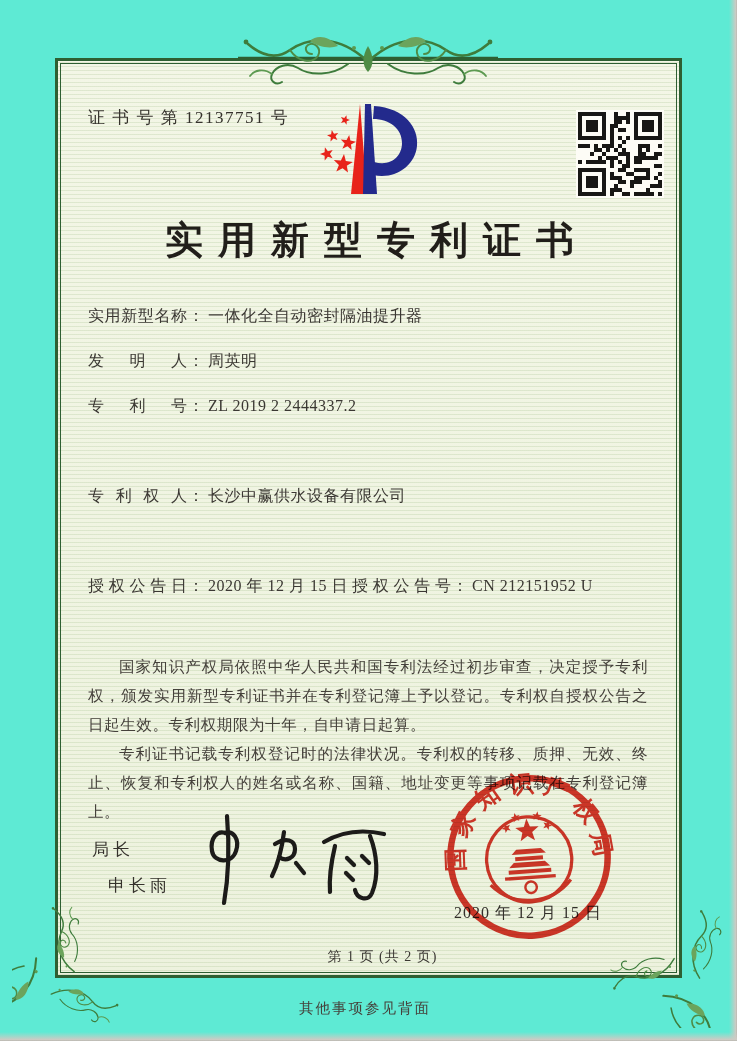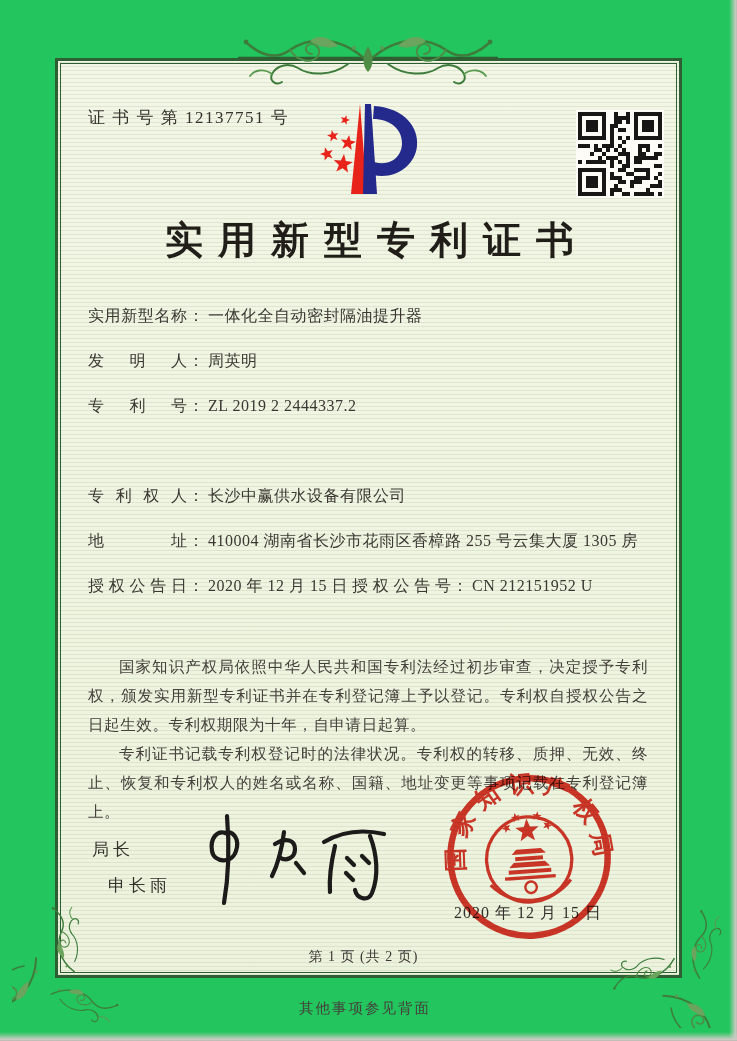--- a/index.html
+++ b/index.html
@@ -1,18 +1,18 @@
 <!DOCTYPE html>
 <html><head>
 <meta charset="utf-8">
 <style>
   html,body{margin:0;padding:0;}
   body{width:737px;height:1041px;background:#fbf8ee;overflow:hidden;
        font-family:"Liberation Serif","DejaVu Serif",serif;color:#3b3833;}
-  .page{position:relative;width:737px;height:1041px;background:#22c55e;}
+  .page{position:relative;width:737px;height:1041px;background:#5eead4;}
   .edge-right{position:absolute;top:0;right:0;width:8px;height:100%;
       background:linear-gradient(to right,rgba(0,0,0,0),#cdcbc4 85%,#b8b6af);}
   .edge-bottom{position:absolute;left:0;bottom:0;width:100%;height:9px;
       background:linear-gradient(to bottom,rgba(0,0,0,0),#cdcbc4 85%,#b8b6af);}
   .frame{position:absolute;left:55px;top:58px;width:621px;height:914px;
       border:3px solid #2e5f32;
       background:
         repeating-linear-gradient(0deg, rgba(120,162,92,.17) 0 1px, rgba(120,162,92,0) 1px 4px),
         linear-gradient(#f3f6e6,#edf2de);}
   .frame::before{content:"";position:absolute;inset:2px;border:1px solid #2e5f32;pointer-events:none;}
@@ -31,21 +31,21 @@
   .body-text{position:absolute;left:88px;top:612px;width:560px;font-size:15.5px;
       line-height:29px;text-align:justify;color:#45413b;letter-spacing:.6px;margin-top:40px;}
   .body-text p{margin:0;text-indent:2em;}
   .signer-title{position:absolute;left:92px;top:838px;font-size:17px;letter-spacing:4px;color:#35322c;}
   .signer-name{position:absolute;left:108px;top:874px;font-size:17px;letter-spacing:4px;color:#35322c;}
   .signature{position:absolute;left:196px;top:806px;width:212px;height:102px;}
   .seal-date{position:absolute;left:430px;top:903px;width:196px;text-align:center;
       font-size:16px;color:#33302b;letter-spacing:1px;}
   .seal{position:absolute;left:443px;top:771px;width:172px;height:172px;
       mix-blend-mode:multiply;opacity:.93;}
-  .page-num{position:absolute;left:53px;top:948px;width:621px;text-align:center;
+  .page-num{position:absolute;left:72px;top:948px;width:621px;text-align:center;
       font-size:14px;color:#3b3833;letter-spacing:1px;}
   .back-note{position:absolute;left:0;top:999px;width:730px;text-align:center;
       font-size:14.5px;color:#45413b;letter-spacing:2px;}
   .orn{position:absolute;pointer-events:none;}
   .orn-top{left:238px;top:26px;width:260px;height:64px;}
   .orn-bl{left:12px;top:898px;width:160px;height:130px;}
   .orn-br{left:565px;top:898px;width:160px;height:130px;}
   svg{display:block;}
 </style>
 </head>
@@ -345,23 +345,20 @@
   </div>
   <div class="frow" style="top:351px">
     <span class="flabel">发明人</span><span class="fcolon">：</span><span class="fval">周英明</span>
   </div>
   <div class="frow" style="top:396px">
     <span class="flabel">专利号</span><span class="fcolon">：</span><span class="fval">ZL 2019 2 2444337.2</span>
   </div>
   <div class="frow" style="top:486px">
     <span class="flabel">专利权人</span><span class="fcolon">：</span><span class="fval">长沙中赢供水设备有限公司</span>
   </div>
-  <div class="frow" style="top:531px">
-    <span class="flabel">地址</span><span class="fcolon">：</span><span class="fval">410004 湖南省长沙市花雨区香樟路 255 号云集大厦 1305 房</span>
-  </div>
   <div class="frow" style="top:576px">
     <span class="flabel">授权公告日</span><span class="fcolon">：</span><span class="fval">2020 年 12 月 15 日</span>
     <span class="pair2">
       <span class="flabel">授权公告号</span><span class="fcolon">：</span><span class="fval">CN 212151952 U</span>
     </span>
   </div>
 
   <div class="body-text">
     <p>国家知识产权局依照中华人民共和国专利法经过初步审查，决定授予专利权，颁发实用新型专利证书并在专利登记簿上予以登记。专利权自授权公告之日起生效。专利权期限为十年，自申请日起算。</p>
     <p>专利证书记载专利权登记时的法律状况。专利权的转移、质押、无效、终止、恢复和专利权人的姓名或名称、国籍、地址变更等事项记载在专利登记簿上。</p>

